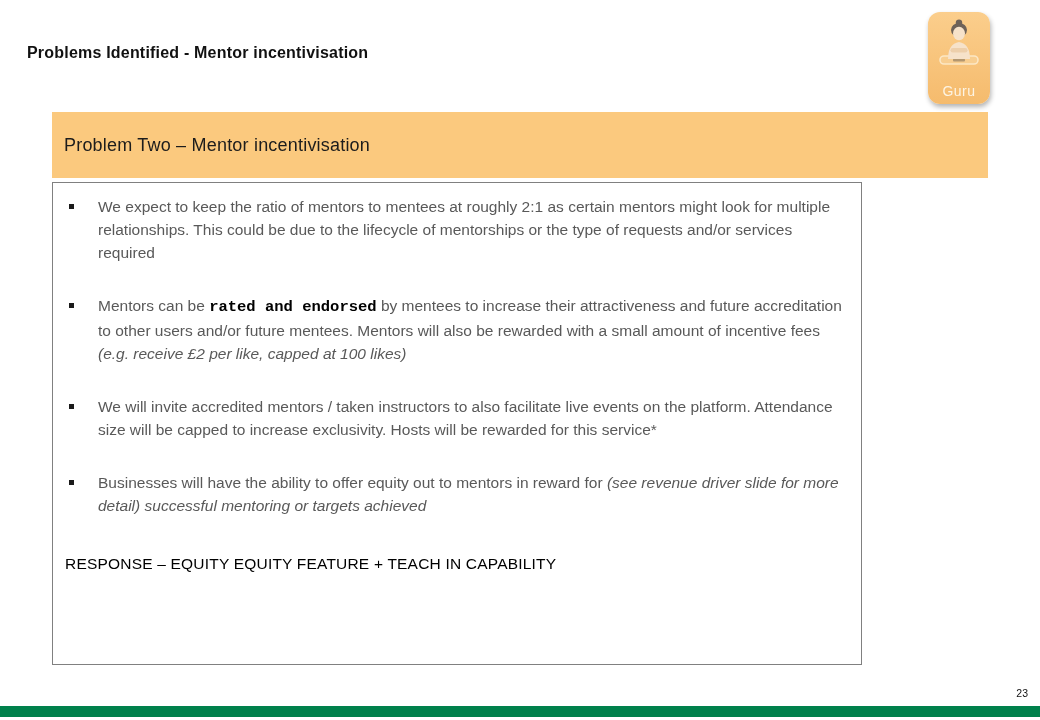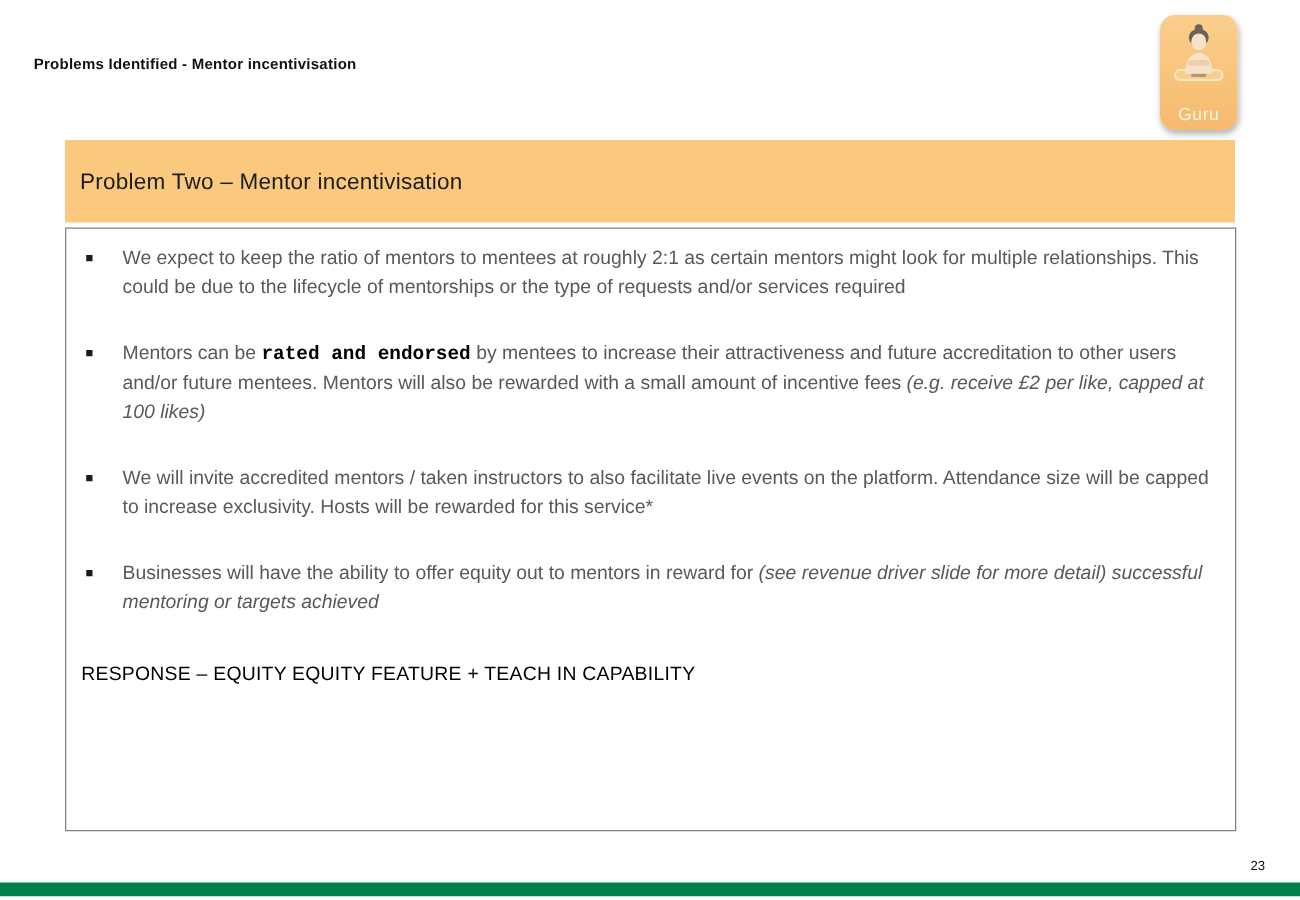--- a/index.html
+++ b/index.html
@@ -16,21 +16,21 @@
   .slide{
     position:relative;
     width:1040px;height:720px;
     background:#ffffff;
     font-family:"Liberation Sans", sans-serif;
     overflow:hidden;
     margin:0 auto;
   }
   .slide-title{
     position:absolute;left:27px;top:44px;
-    font-size:12px;font-weight:bold;color:var(--title_text);
+    font-size:16px;font-weight:bold;color:var(--title_text);
     letter-spacing:0.2px;
   }
   .logo{
     position:absolute;left:928px;top:12px;width:62px;height:92px;
     border-radius:12px;
     background:linear-gradient(180deg,var(--logo_orange_top),var(--logo_orange_bottom));
     box-shadow:1px 3px 5px rgba(0,0,0,0.3);
     display:flex;flex-direction:column;align-items:center;justify-content:flex-end;
     padding-bottom:6px;
   }
@@ -41,21 +41,21 @@
   .banner{
     position:absolute;left:52px;top:112px;width:936px;height:66px;
     background:var(--banner_orange);
     display:flex;align-items:center;
     padding-left:12px;
   }
   .banner-title{
     font-size:18px;color:#1c1c1c;font-weight:400;letter-spacing:0.2px;
   }
   .content-box{
-    position:absolute;left:52px;top:182px;width:937px;height:483px;
+    position:absolute;left:52px;top:182px;width:810px;height:483px;
     border:1px solid var(--box_border);
     background:#ffffff;
     padding:12px 12px 0 12px;
   }
   .bullet-item{
     display:flex;align-items:flex-start;
     margin-bottom:30px;
   }
   .bullet-marker{
     flex:0 0 auto;
@@ -71,21 +71,21 @@
   .response-line{
     margin-top:38px;
     font-size:15.5px;color:#000000;letter-spacing:0.2px;
   }
   .footnote{
     position:absolute;left:52px;top:679px;width:937px;
     text-align:center;
     font-size:11.5px;font-style:italic;color:var(--body_text);
   }
   .page-number{
-    position:absolute;right:28px;top:687px;
+    position:absolute;right:12px;top:687px;
     font-size:10.5px;color:#111111;
   }
   .green-bar{
     position:absolute;left:0;top:706px;width:1040px;height:11px;
     background:var(--green_bar);
   }
 </style>
 </head>
 <body>
 

